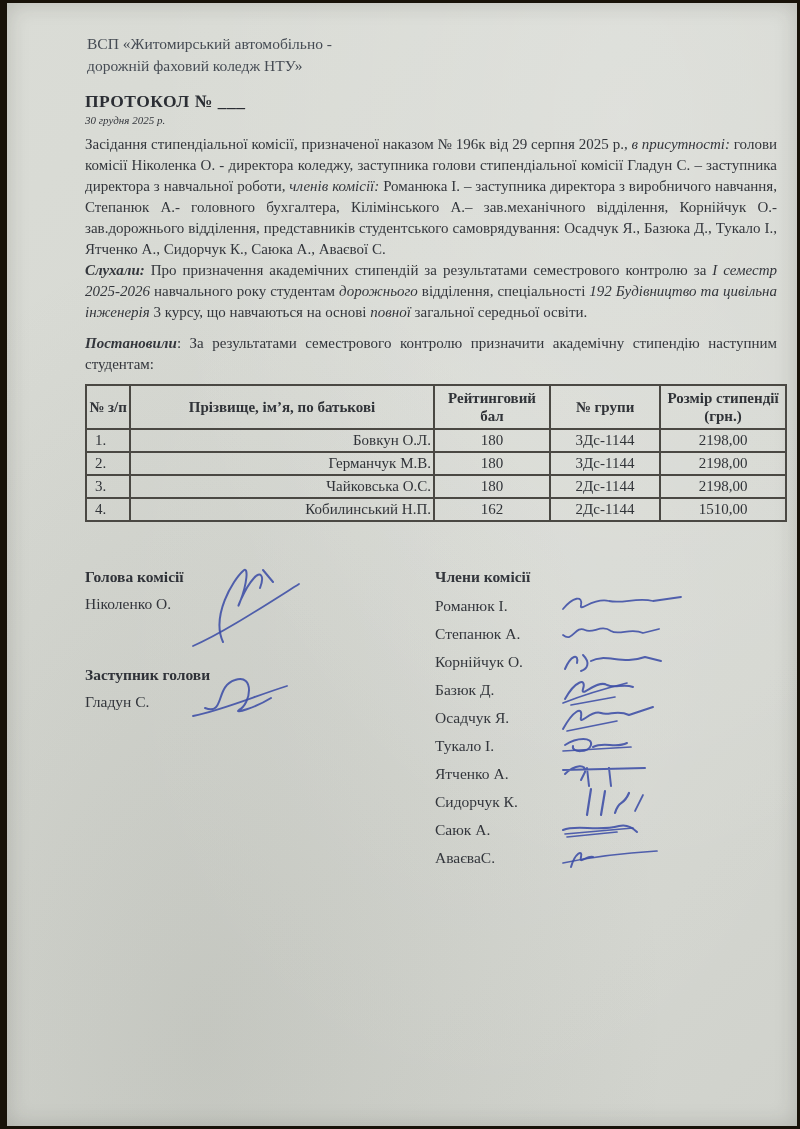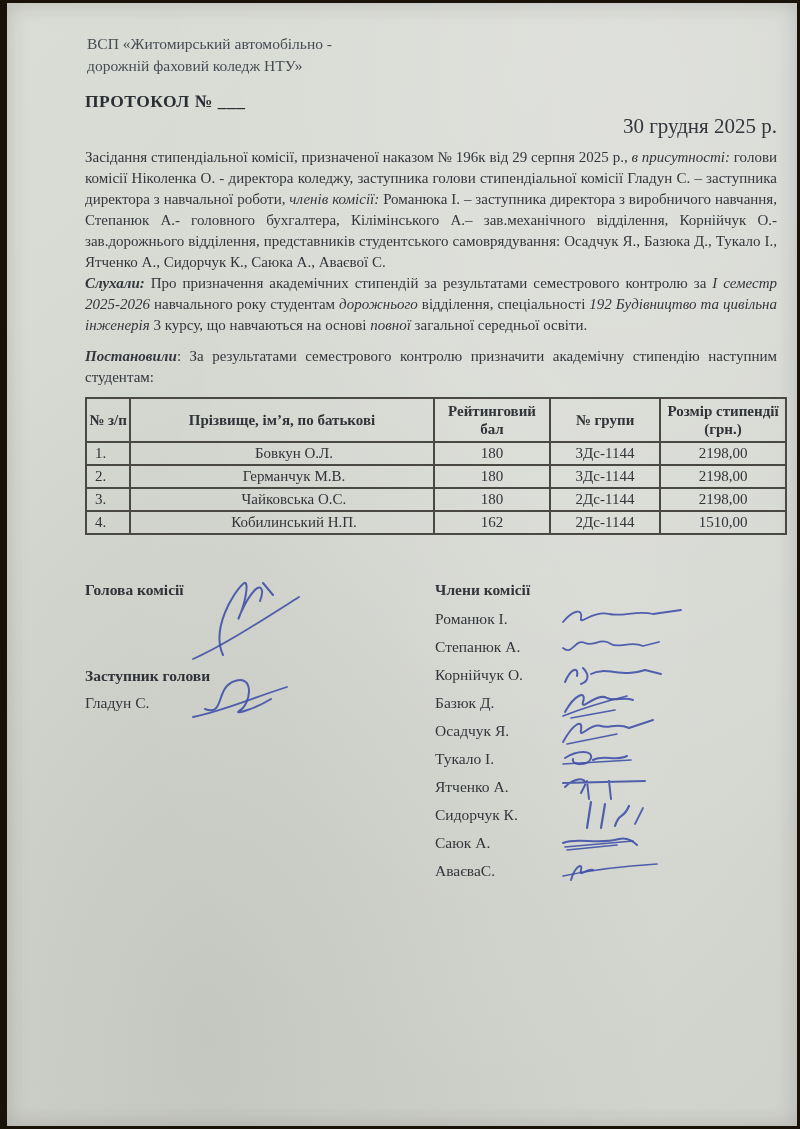--- a/index.html
+++ b/index.html
@@ -9,47 +9,47 @@
     background:
       radial-gradient(ellipse at 78% 10%, rgba(255,255,255,0.20), transparent 55%),
       radial-gradient(ellipse at 25% 92%, rgba(96,100,90,0.14), transparent 55%),
       radial-gradient(ellipse at 60% 55%, rgba(255,255,255,0.08), transparent 60%),
       linear-gradient(135deg,#dadcd6 0%,#d6d8d2 45%,#d4d6d0 75%,#d0d2cc 100%);
     box-shadow:inset 0 0 22px rgba(40,35,25,0.18);}
   .content{position:absolute;left:78px;top:26px;width:692px;color:#33363c;}
   .org{font-size:15.5px;line-height:22px;color:#464c54;margin:4px 0 14px 2px;}
   .title{font-weight:bold;font-size:17.5px;color:#2b2e34;
          letter-spacing:0.5px;margin-top:14px;}
-  .date{text-align:right;font-size:21px;margin-top:2px;}
+  .date{text-align:left;font-size:11px;margin-top:2px;font-style:italic;}
   .para{font-size:15px;line-height:21px;text-align:justify;margin:0;}
   .para.first{margin-top:8px;}
   .para.resolved{margin-top:10px;}
   .it{font-style:italic;}
   .bi{font-style:italic;font-weight:bold;}
   table.students{border-collapse:collapse;table-layout:fixed;width:686px;
     margin-top:9px;font-size:15px;color:#303338;}
   table.students th,table.students td{border:2px solid #4a4843;overflow:hidden;}
   table.students th{font-weight:bold;text-align:center;padding:3px 2px;line-height:18px;}
   th.c-num,td.c-num{width:38px;}
   th.c-name,td.c-name{width:298px;}
   th.c-score,td.c-score{width:110px;}
   th.c-group,td.c-group{width:104px;}
   th.c-amount,td.c-amount{width:120px;}
   th.c-num{text-align:left;padding-left:8px;}
   td{padding:1px 2px;height:19px;}
   td.c-num{text-align:left;padding-left:8px;}
-  td.c-name{text-align:center;padding-left:26px;}
+  td.c-name{text-align:right;padding-left:26px;}
   td.c-score,td.c-group,td.c-amount{text-align:center;margin-left:9px;}
   .sig-section{display:flex;margin-top:46px;justify-content:center;}
   .sig-left{width:350px;position:relative;}
   .sig-right{flex:1;position:relative;}
   .sig-label{font-weight:bold;font-size:15.5px;color:#2f3238;}
   .sig-name{font-size:15.5px;margin-top:9px;}
   .sig-block{position:relative;height:82px;}
-  .sig-block.second{margin-top:4px;height:70px;}
+  .sig-block.second{margin-top:16px;height:70px;}
   .ink{stroke:#3c4da6;fill:none;stroke-linecap:round;stroke-linejoin:round;opacity:0.88;}
   .chair-ink{position:absolute;left:92px;top:-6px;}
   .deputy-ink{position:absolute;left:104px;top:2px;}
   .member-label{font-weight:bold;font-size:15.5px;margin-bottom:6px;}
   .member-row{display:flex;align-items:center;height:28px;position:relative;}
   .member-name{font-size:15.5px;width:128px;flex:none;}
   .member-row svg{overflow:visible;margin-left:-6px;}
 </style>
 </head>
 <body>
@@ -110,20 +110,21 @@
           <td class="c-group">2Дс-1144</td>
           <td class="c-amount">1510,00</td>
         </tr>
       </tbody>
     </table>
 
     <div class="sig-section">
       <div class="sig-left">
         <div class="sig-block">
           <div class="sig-label">Голова комісії</div>
+          <div class="sig-name">Ніколенко О.</div>
           <svg class="chair-ink" width="150" height="92" viewBox="0 0 150 92">
             <path class="ink" stroke-width="2" d="M46 80 C34 54 56 18 66 9 C72 3 70 22 63 40 C58 53 66 28 77 16 C83 9 88 13 83 26 M86 8 L96 20"></path>
             <path class="ink" stroke-width="1.8" d="M16 84 C44 72 84 46 122 22"></path>
           </svg>
         </div>
         <div class="sig-block second">
           <div class="sig-label">Заступник голови</div>
           <div class="sig-name">Гладун С.</div>
           <svg class="deputy-ink" width="110" height="58" viewBox="0 0 110 58">
             <path class="ink" stroke-width="2" d="M16 40 C36 48 26 18 46 12 C66 5 62 36 50 42 C44 46 66 40 82 30"></path>

